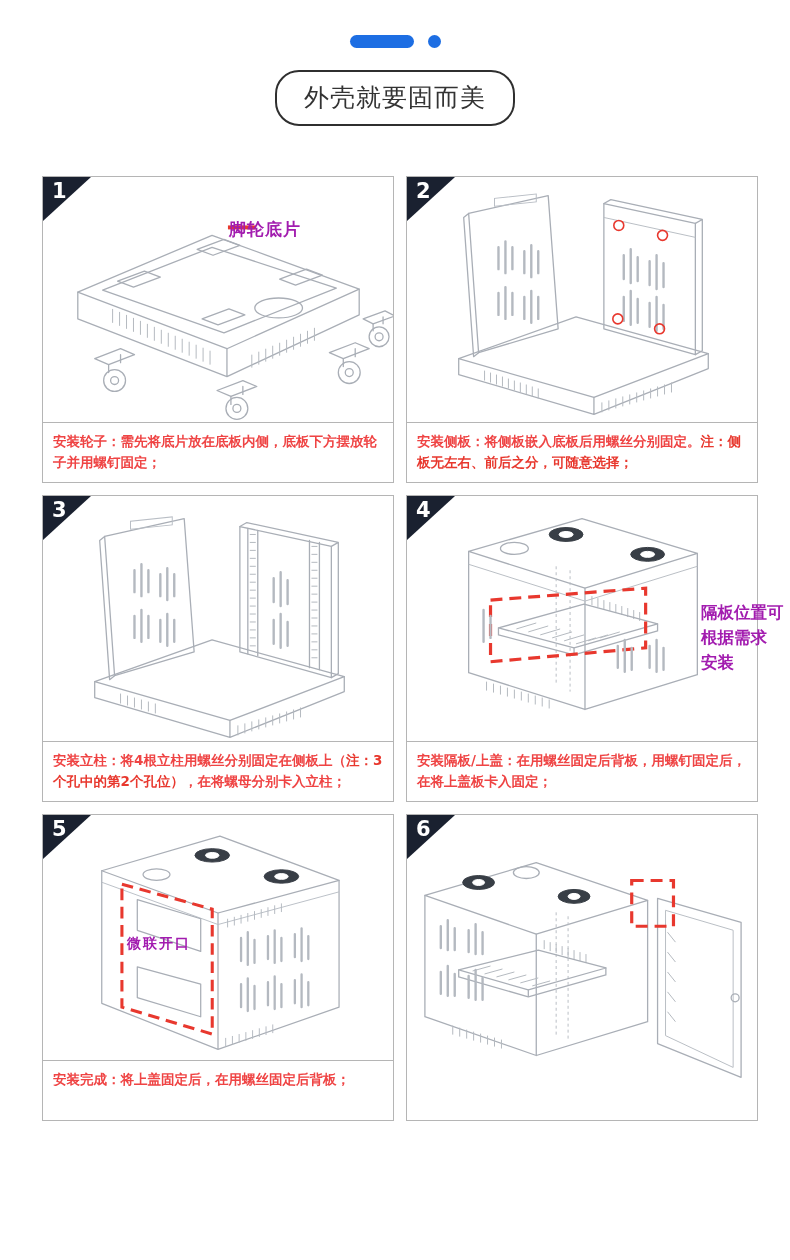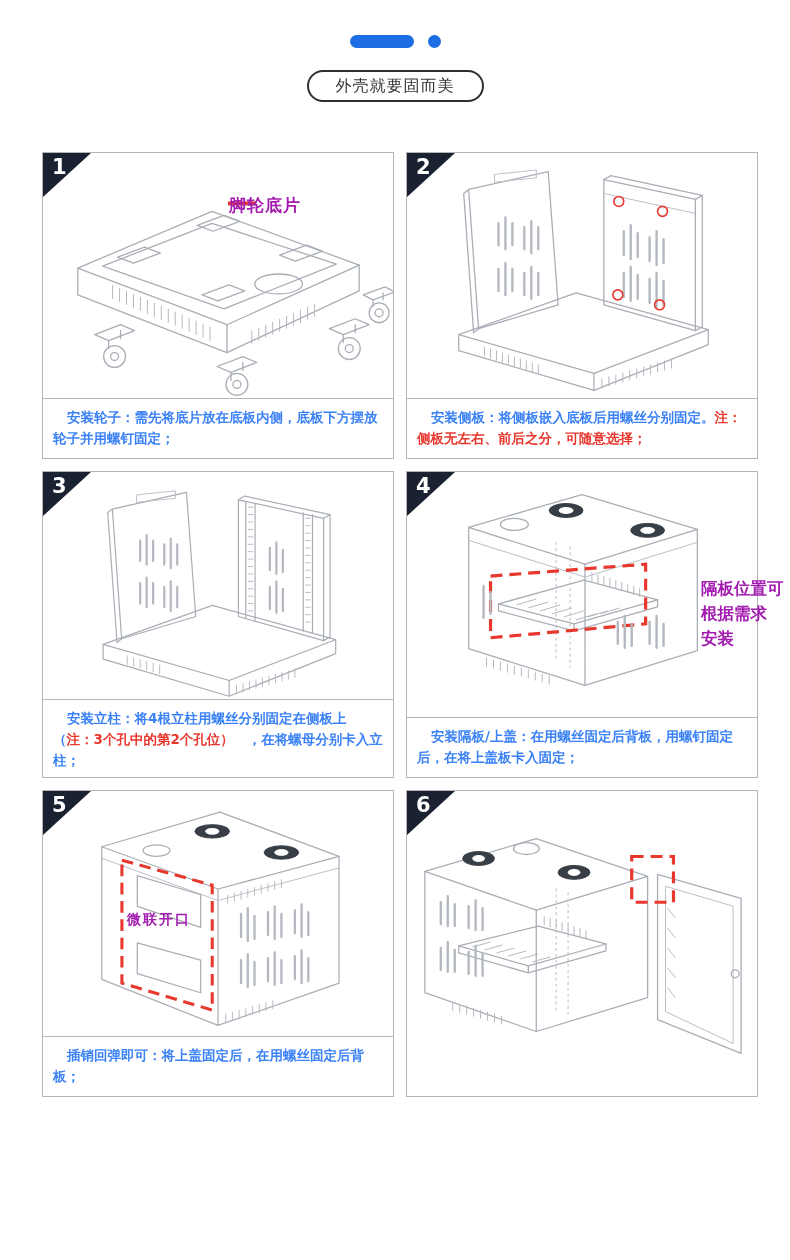--- a/index.html
+++ b/index.html
@@ -12,23 +12,23 @@
   
   .header { padding-top:34px; text-align:center; }
   .deco { display:flex; justify-content:center; align-items:center; gap:14px; height:14px; }
   .deco-dash { width:64px; height:13px; border-radius:7px; background:#1d6ee3; }
   .deco-dot  { width:13px; height:13px; border-radius:50%; background:#1d6ee3; }
   .page-title {
     margin-top:12px; font-size:56px; font-weight:900; letter-spacing:3px;
     color:#1d6ee3; line-height:64px;
   }
   .subtitle-pill {
-    display:inline-block; margin-top:22px; padding:1px 27px;
+    display:inline-block; margin-top:22px; padding:13px 27px;
     border:2px solid #2f2f2f; border-radius:24px;
-    font-size:16px; line-height:26px; color:#333; font-weight:500;
+    font-size:25px; line-height:26px; color:#333; font-weight:500;
     letter-spacing:1px;
   }
   
   .grid {
     margin-top:50px; padding:0 33px 30px 42px;
     display:grid; grid-template-columns:352px 352px; column-gap:12px; row-gap:12px;
   }
   .panel {
     position:relative; border:1px solid #b5b5b5; background:#fff;
     height:307px; display:flex; flex-direction:column;
@@ -52,21 +52,21 @@
   .anno { position:absolute; color:#a21caf; font-weight:700; z-index:2; }
   .anno-1 { top:41px; left:186px; font-size:17px; letter-spacing:1px; }
   .anno-4 { top:104px; left:294px; width:92px; font-size:16.5px; line-height:25px; white-space:pre-line; }
   .anno-5 { top:120px; left:64px; font-size:14px; letter-spacing:2px;margin-left:20px; }
   
   .caption {
     border-top:1px solid #b5b5b5; padding:8px 9px 6px 10px;
     font-size:13.5px; line-height:21px; font-weight:600; color:#262626;
     min-height:60px;
   }
-  .seg-black { color:#3b82f6;margin-left:14px; }
+  .seg-black { color:#ef4444; }
   .seg-red   { color:#e8382e; }
 </style>
 </head>
 <body>
 
 <div class="header">
   <div class="deco">
     <span class="deco-dash"></span>
     <span class="deco-dot"></span>
   </div>
@@ -235,21 +235,21 @@
           <polygon class="ln" points="92,88 158,108 158,142 92,120"></polygon>
           <polygon class="ln" points="92,158 158,176 158,210 92,190"></polygon>
         </g>
         <polygon class="red-dash-box" points="76,72 170,98 170,228 76,200"></polygon>
         <path class="vent" d="M200,128v24 M207,122v34 M214,130v24 M228,126v24 M235,120v34 M242,128v24 M256,124v24 M263,118v34 M270,126v24"></path>
         <path class="vent" d="M200,176v24 M207,170v34 M214,178v24 M228,174v24 M235,168v34 M242,176v24 M256,172v24 M263,166v34 M270,174v24"></path>
         <path class="tick" d="M184,232v9 M191,230v9 M198,228v9 M205,226v9 M212,224v9 M219,222v9 M226,220v9 M233,218v9"></path>
       </svg>
       <div class="anno anno-5">微联开口</div>
     </div>
-    <div class="caption"><span class="seg-black">插销回弹即可：将上盖固定后，在用螺丝固定后背板；</span></div>
+    <div class="caption"><span class="seg-black">安装完成：将上盖固定后，在用螺丝固定后背板；</span></div>
   </div>
 
   <div class="panel">
     <div class="badge">6</div>
     <div class="panel-art">
       <svg class="art" viewBox="0 0 352 255">
         <polygon class="ln" points="18,55 130,22 242,60 130,94"></polygon>
         <path class="ln" d="M18,55 L18,177 L130,216 L242,182 L242,60 M130,94 L130,216"></path>
         <ellipse class="ln" cx="120" cy="32" rx="13" ry="6"></ellipse>
         <g class="fan">

